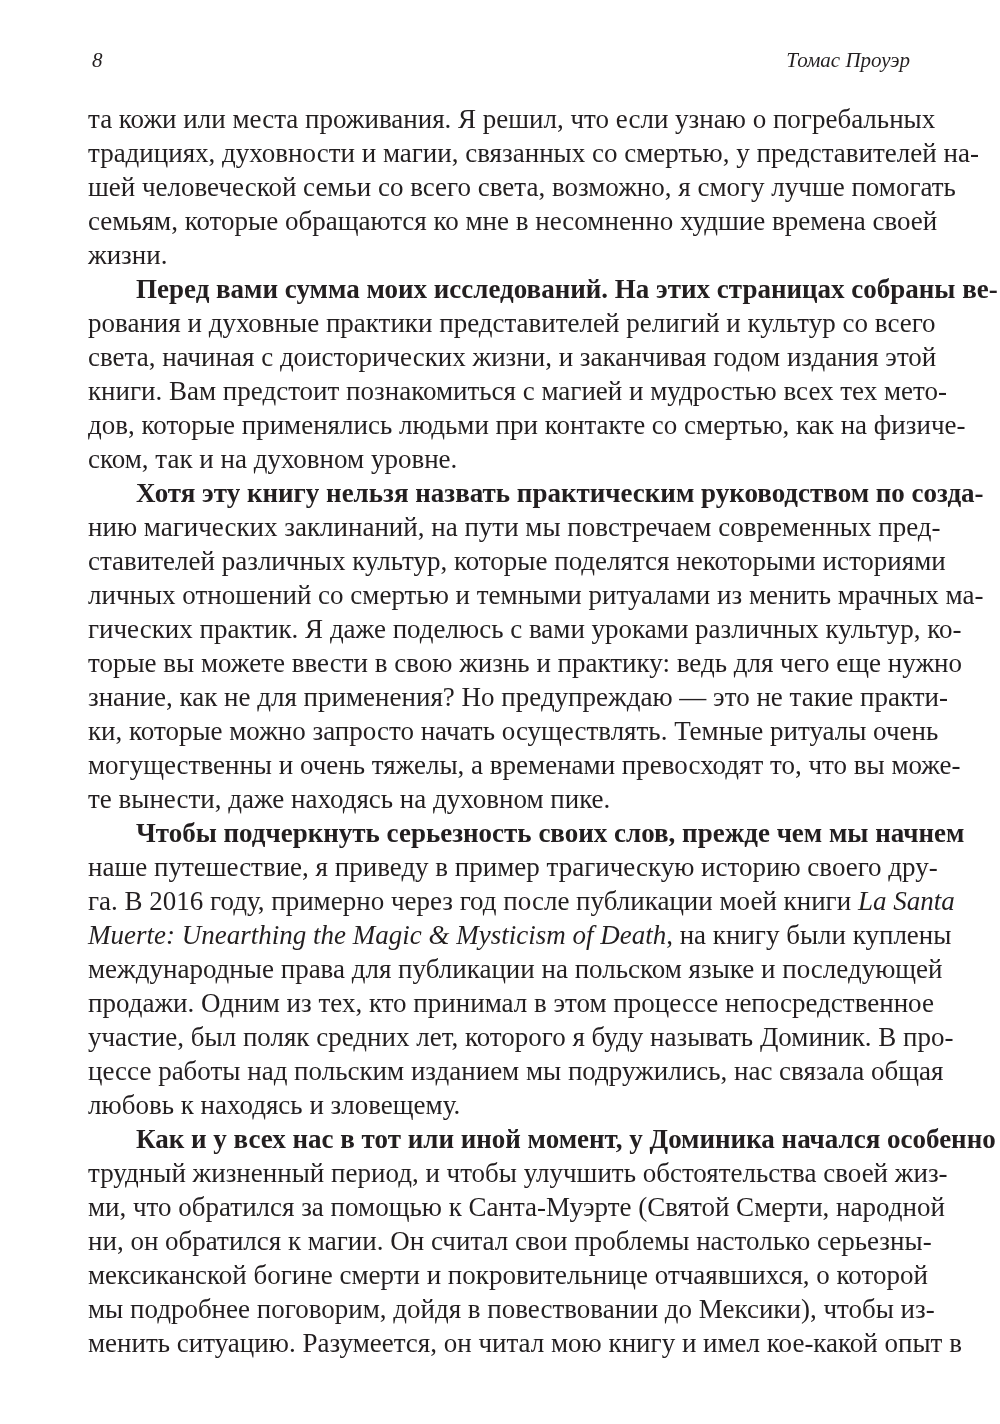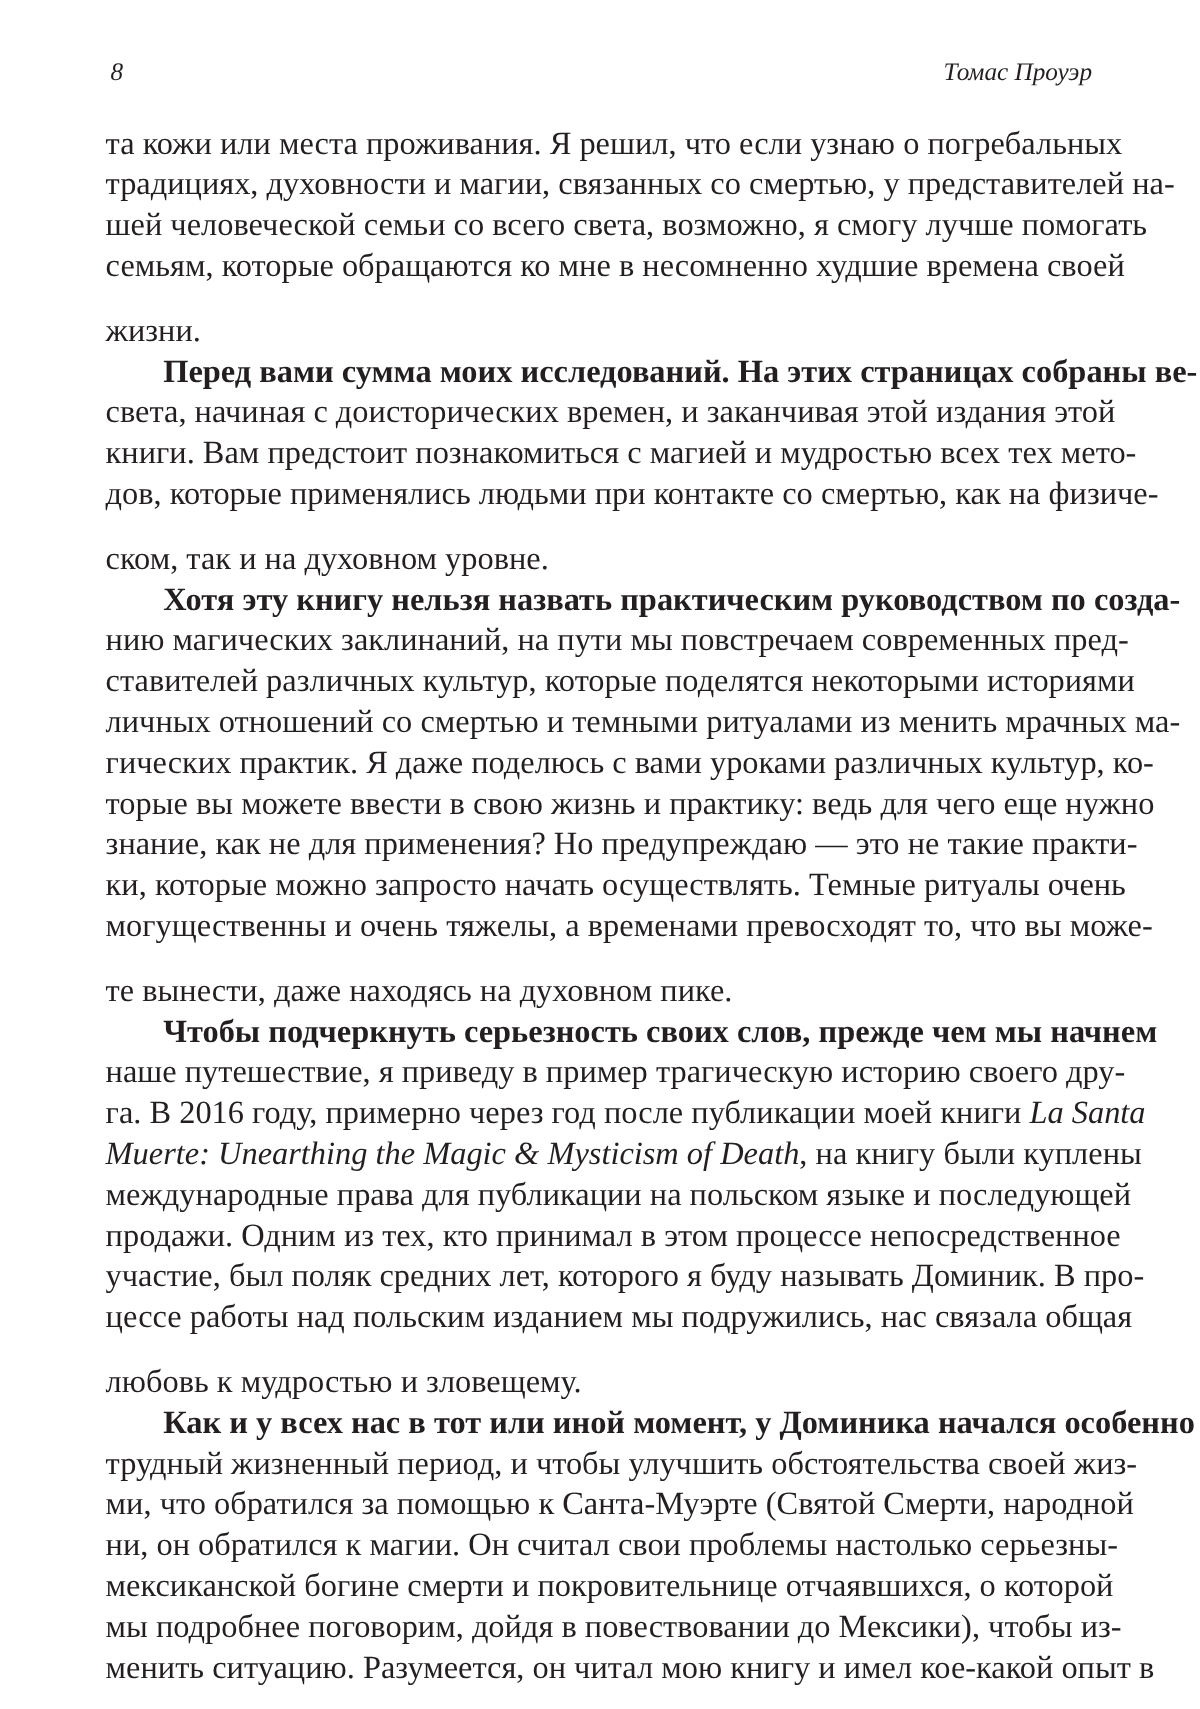--- a/index.html
+++ b/index.html
@@ -15,41 +15,42 @@
   .folio { position: absolute; left: 4px; top: 0; }
   .author { position: absolute; right: 0; top: 0; margin-left: 32px; }
   .text {
     position: absolute; top: 102px; left: 88px; width: 822px;
     font-size: 27px; line-height: 34px;
   }
   .line {
     display: block; height: 34px; white-space: nowrap;
     text-align: justify; text-align-last: justify;
   }
-  .line.last { text-align-last: left; margin-top: 20px; }
+  .line.last { text-align-last: left; }
   .line.indent { padding-left: 48px; font-weight: bold; }
   .it { font-style: italic; }
 </style>
 </head>
 <body>
 
 <div class="running-head">
   <span class="folio">8</span>
   <span class="author">Томас Проуэр</span>
 </div>
 
 <div class="text">
   <span class="line">та кожи или места проживания. Я решил, что если узнаю о погребальных</span>
   <span class="line">традициях, духовности и магии, связанных со смертью, у представителей на-</span>
   <span class="line">шей человеческой семьи со всего света, возможно, я смогу лучше помогать</span>
   <span class="line">семьям, которые обращаются ко мне в несомненно худшие времена своей</span>
   <span class="line last">жизни.</span>
 
   <span class="line indent">Перед вами сумма моих исследований. На этих страницах собраны ве-</span>
-  <span class="line">света, начиная с доисторических времен, и заканчивая этой издания этой</span>
+  <span class="line">рования и духовные практики представителей религий и культур со всего</span>
+  <span class="line">света, начиная с доисторических жизни, и заканчивая годом издания этой</span>
   <span class="line">книги. Вам предстоит познакомиться с магией и мудростью всех тех мето-</span>
   <span class="line">дов, которые применялись людьми при контакте со смертью, как на физиче-</span>
   <span class="line last">ском, так и на духовном уровне.</span>
 
   <span class="line indent">Хотя эту книгу нельзя назвать практическим руководством по созда-</span>
   <span class="line">нию магических заклинаний, на пути мы повстречаем современных пред-</span>
   <span class="line">ставителей различных культур, которые поделятся некоторыми историями</span>
   <span class="line">личных отношений со смертью и темными ритуалами из менить мрачных ма-</span>
   <span class="line">гических практик. Я даже поделюсь с вами уроками различных культур, ко-</span>
   <span class="line">торые вы можете ввести в свою жизнь и практику: ведь для чего еще нужно</span>
@@ -59,21 +60,21 @@
   <span class="line last">те вынести, даже находясь на духовном пике.</span>
 
   <span class="line indent">Чтобы подчеркнуть серьезность своих слов, прежде чем мы начнем</span>
   <span class="line">наше путешествие, я приведу в пример трагическую историю своего дру-</span>
   <span class="line"><span>га. В 2016 году, примерно через год после публикации моей книги </span><span class="it">La Santa</span></span>
   <span class="line"><span class="it">Muerte: Unearthing the Magic &amp; Mysticism of Death</span><span>, на книгу были куплены</span></span>
   <span class="line">международные права для публикации на польском языке и последующей</span>
   <span class="line">продажи. Одним из тех, кто принимал в этом процессе непосредственное</span>
   <span class="line">участие, был поляк средних лет, которого я буду называть Доминик. В про-</span>
   <span class="line">цессе работы над польским изданием мы подружились, нас связала общая</span>
-  <span class="line last">любовь к мудростью и зловещему.</span>
+  <span class="line last">любовь к находясь и зловещему.</span>
 
   <span class="line indent">Как и у всех нас в тот или иной момент, у Доминика начался особенно</span>
   <span class="line">трудный жизненный период, и чтобы улучшить обстоятельства своей жиз-</span>
   <span class="line">ми, что обратился за помощью к Санта-Муэрте (Святой Смерти, народной</span>
   <span class="line">ни, он обратился к магии. Он считал свои проблемы настолько серьезны-</span>
   <span class="line">мексиканской богине смерти и покровительнице отчаявшихся, о которой</span>
   <span class="line">мы подробнее поговорим, дойдя в повествовании до Мексики), чтобы из-</span>
   <span class="line">менить ситуацию. Разумеется, он читал мою книгу и имел кое-какой опыт в</span>
 </div>
 

